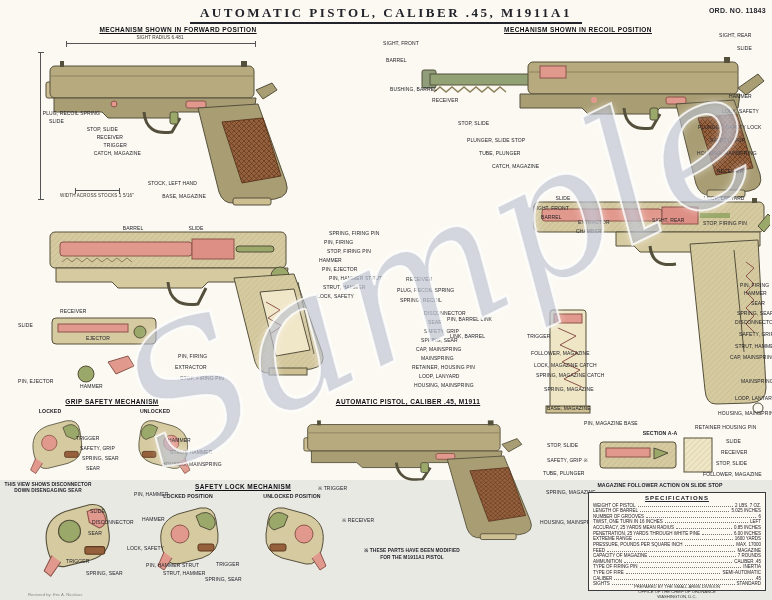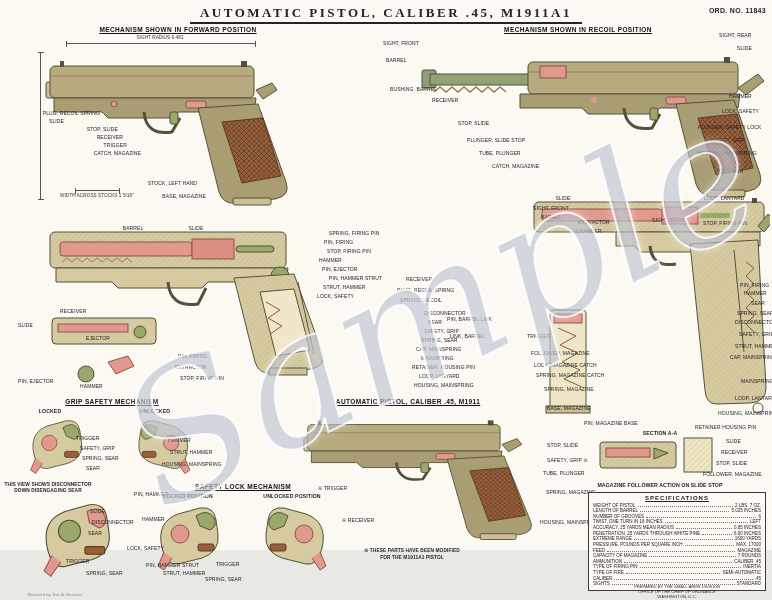--- a/index.html
+++ b/index.html
@@ -1,17 +1,17 @@
 <!DOCTYPE html>
 <html><head>
 <meta charset="utf-8">
 <style>
   *{margin:0;padding:0;box-sizing:border-box}
   html,body{width:772px;height:600px;overflow:hidden;background:#e9e9e4}
-  .page{position:relative;width:772px;height:550px;background:#fbf9f1;font-family:"Liberation Sans",sans-serif;color:#23232b}
+  .page{position:relative;width:772px;height:480px;background:#fbf9f1;font-family:"Liberation Sans",sans-serif;color:#23232b}
   .title-wrap{position:absolute;left:0;right:0;top:3px;text-align:center;z-index:6}
   .title{display:inline-block;font-family:"Liberation Serif",serif;font-size:13px;font-weight:bold;letter-spacing:2.5px;border-bottom:2px solid #23232b;padding:0 10px 1px}
   .ord{position:absolute;right:6px;top:7px;font-size:7px;font-weight:bold;letter-spacing:.3px;z-index:6}
   .fig{position:absolute;z-index:1}
   #labels-layer{position:absolute;inset:0;z-index:3}
   .lbl{position:absolute;font-size:5px;line-height:1.05;white-space:nowrap;color:#1d1d26;letter-spacing:.1px}
   .lbl.hdr{font-size:6.5px;font-weight:bold;text-decoration:underline;letter-spacing:.4px;color:#101016}
   .lbl.sub{font-size:5.2px;font-weight:bold}
   .lbl.note{font-size:4.8px;font-weight:bold}
   .lbl.dim{font-size:4.6px;color:#333}

